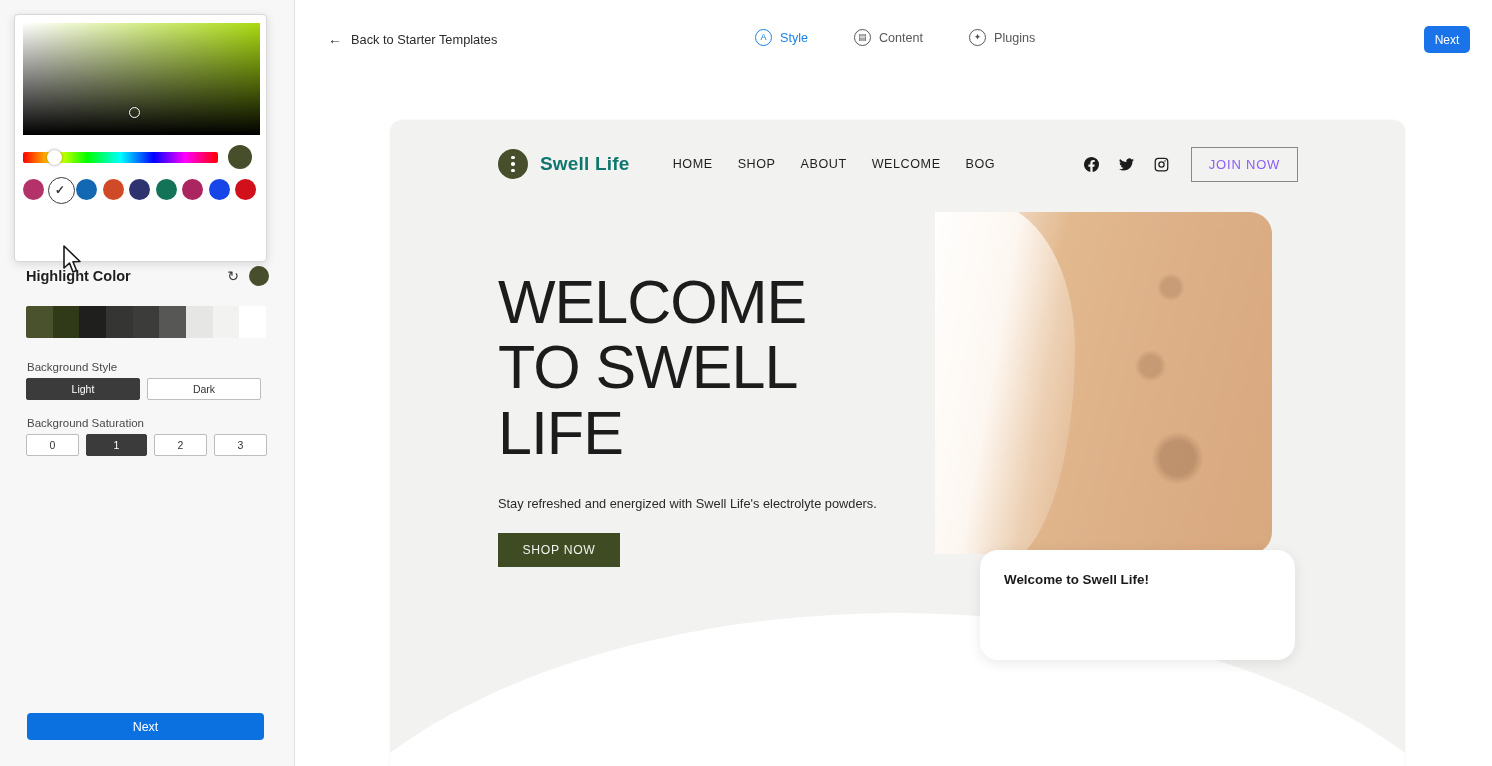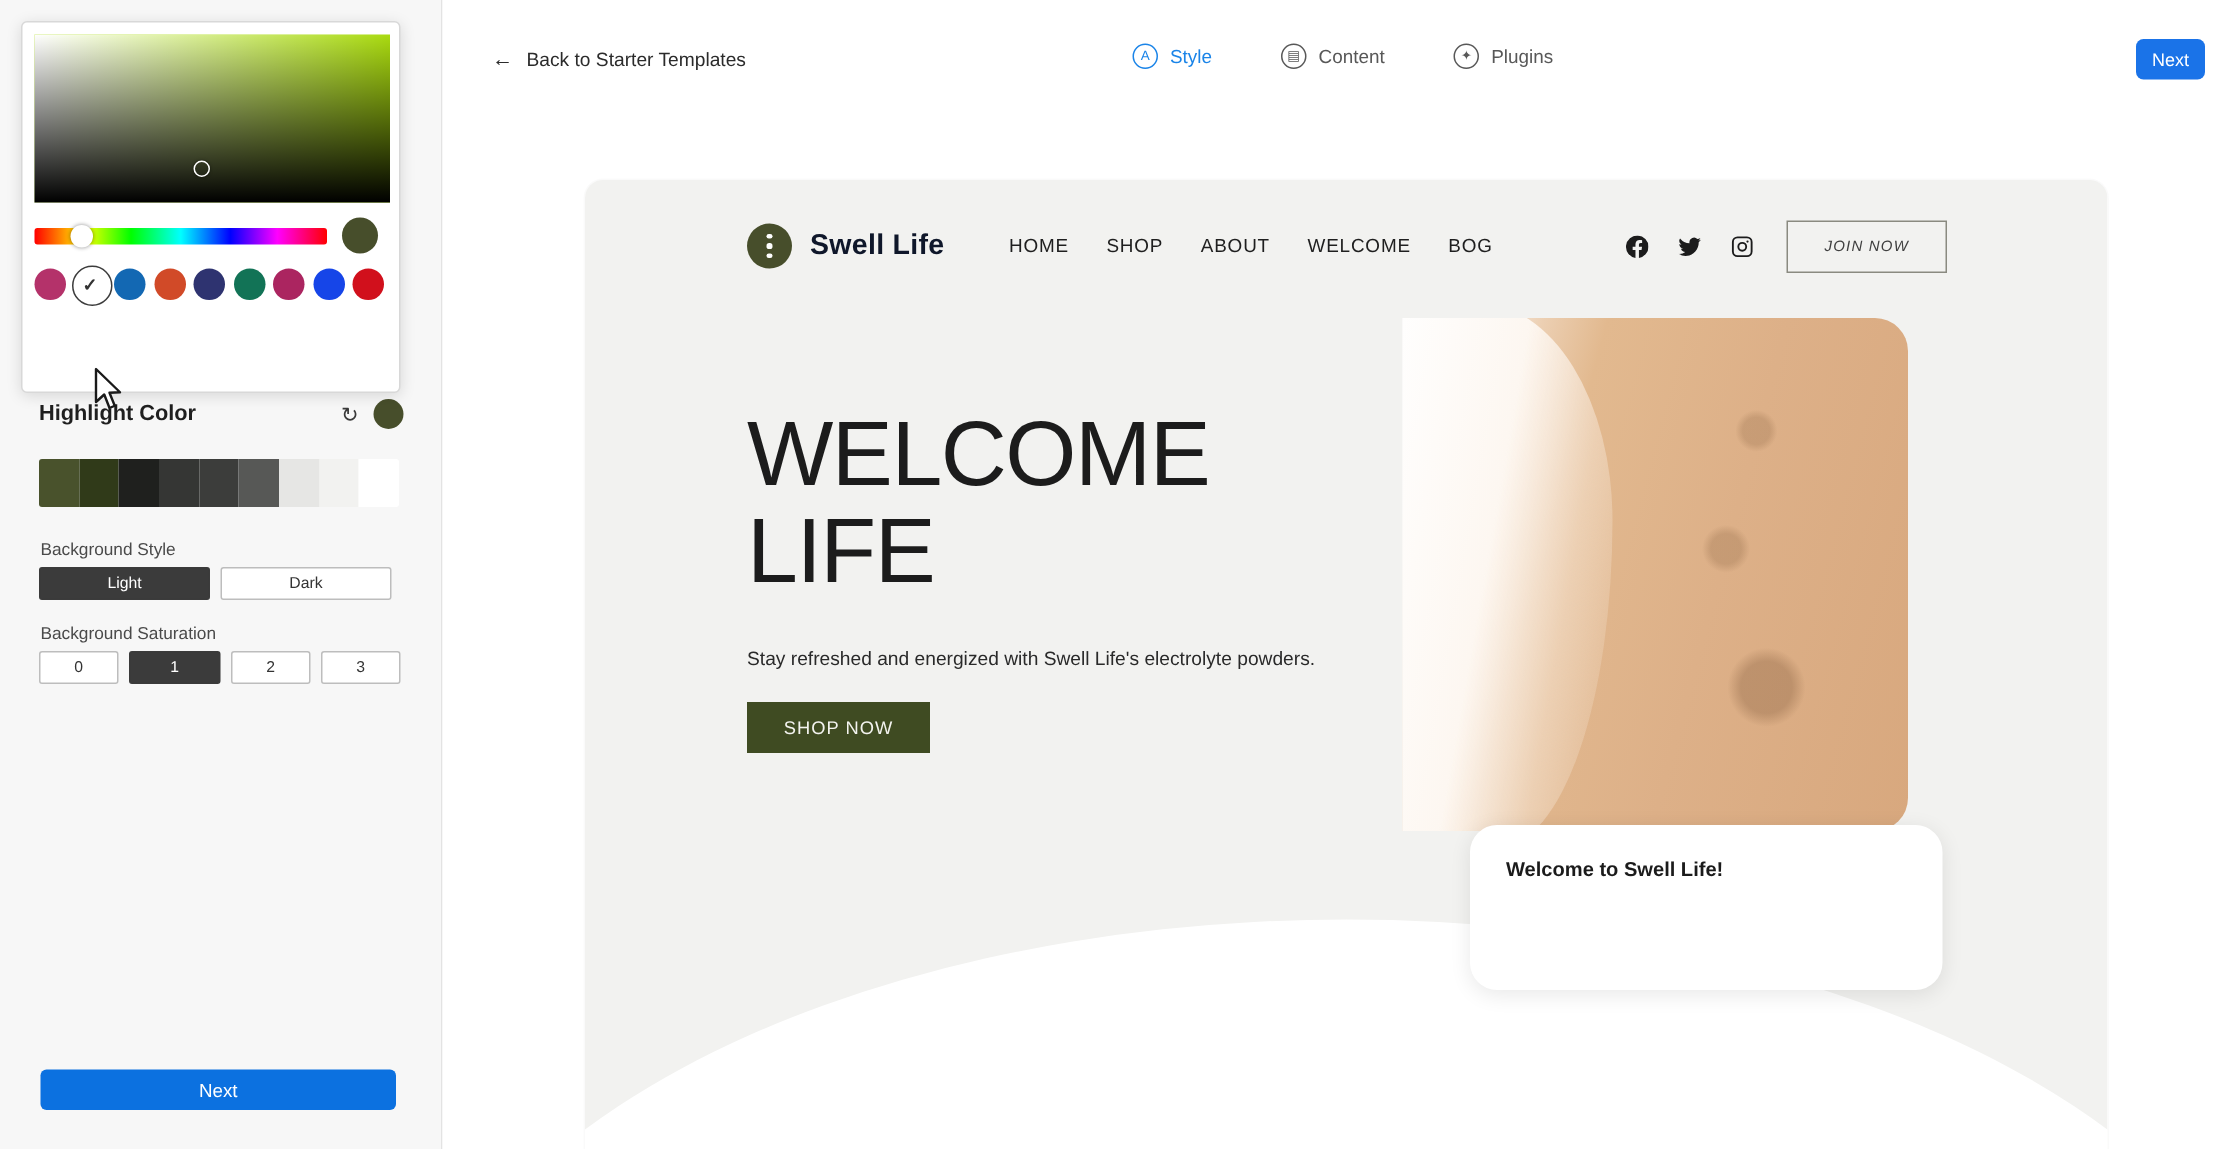--- a/index.html
+++ b/index.html
@@ -241,38 +241,38 @@
     display: flex; align-items: center;
   }
   #brand { display: flex; align-items: center; gap: 12px; margin-left: 108px; }
   #logo-mark {
     width: 30px; height: 30px; border-radius: 50%;
     background: #474E2B;
     display: flex; flex-direction: column;
     align-items: center; justify-content: center; gap: 3px;
   }
   #logo-mark i { width: 3.5px; height: 3.5px; border-radius: 50%; background: #fff; display: block; }
-  #brand-name { font-size: 19px; font-weight: bold; color: #0f172a; letter-spacing: .2px; }
+  #brand-name { font-size: 19px; font-weight: bold; color: #0f766e; letter-spacing: .2px; }
 
   #site-menu { display: flex; gap: 25px; margin-left: 43px; }
   .menu-item {
     font-size: 12.6px; color: #1f1f1f; letter-spacing: .55px; cursor: pointer;
   }
   #nav-right {
     margin-left: auto; margin-right: 107px;
     display: flex; align-items: center; gap: 22px;
   }
   #socials { display: flex; align-items: center; gap: 20px; }
   .social { width: 15px; height: 15px; color: #1c1c1c; cursor: pointer; }
   #join-btn {
     width: 107px; height: 35px;
     border: 1.3px solid #8a8a80;
     background: transparent;
-    font-size: 10px; color: #404040; letter-spacing: .8px;
-    font-family: inherit; cursor: pointer; font-style: italic;
+    font-size: 13px; color: #8b5cf6; letter-spacing: .8px;
+    font-family: inherit; cursor: pointer;
   }
 
   
   #hero-left { position: absolute; left: 108px; top: 150px; width: 420px; }
   #hero-title {
     font-size: 61px; line-height: 1.07; font-weight: normal;
     color: #1c1c1c; letter-spacing: -1px;
   }
   #hero-sub {
     margin-top: 30px; font-size: 12.8px; color: #2a2a2a;
@@ -454,20 +454,21 @@
             <circle cx="17.6" cy="6.4" r="1.2" fill="currentColor" stroke="none"></circle>
           </svg>
         </div>
         <button id="join-btn">JOIN NOW</button>
       </div>
     </div>
 
     <div id="hero-left">
       <h1 id="hero-title">
           <div>WELCOME</div>
+          <div>TO SWELL</div>
           <div>LIFE</div>
         </h1>
       <p id="hero-sub">Stay refreshed and energized with Swell Life's electrolyte powders.</p>
       <button id="shop-btn">SHOP NOW</button>
     </div>
 
     <div id="hero-img">
       <div id="sand"></div>
       <div id="surf"></div>
     </div>

